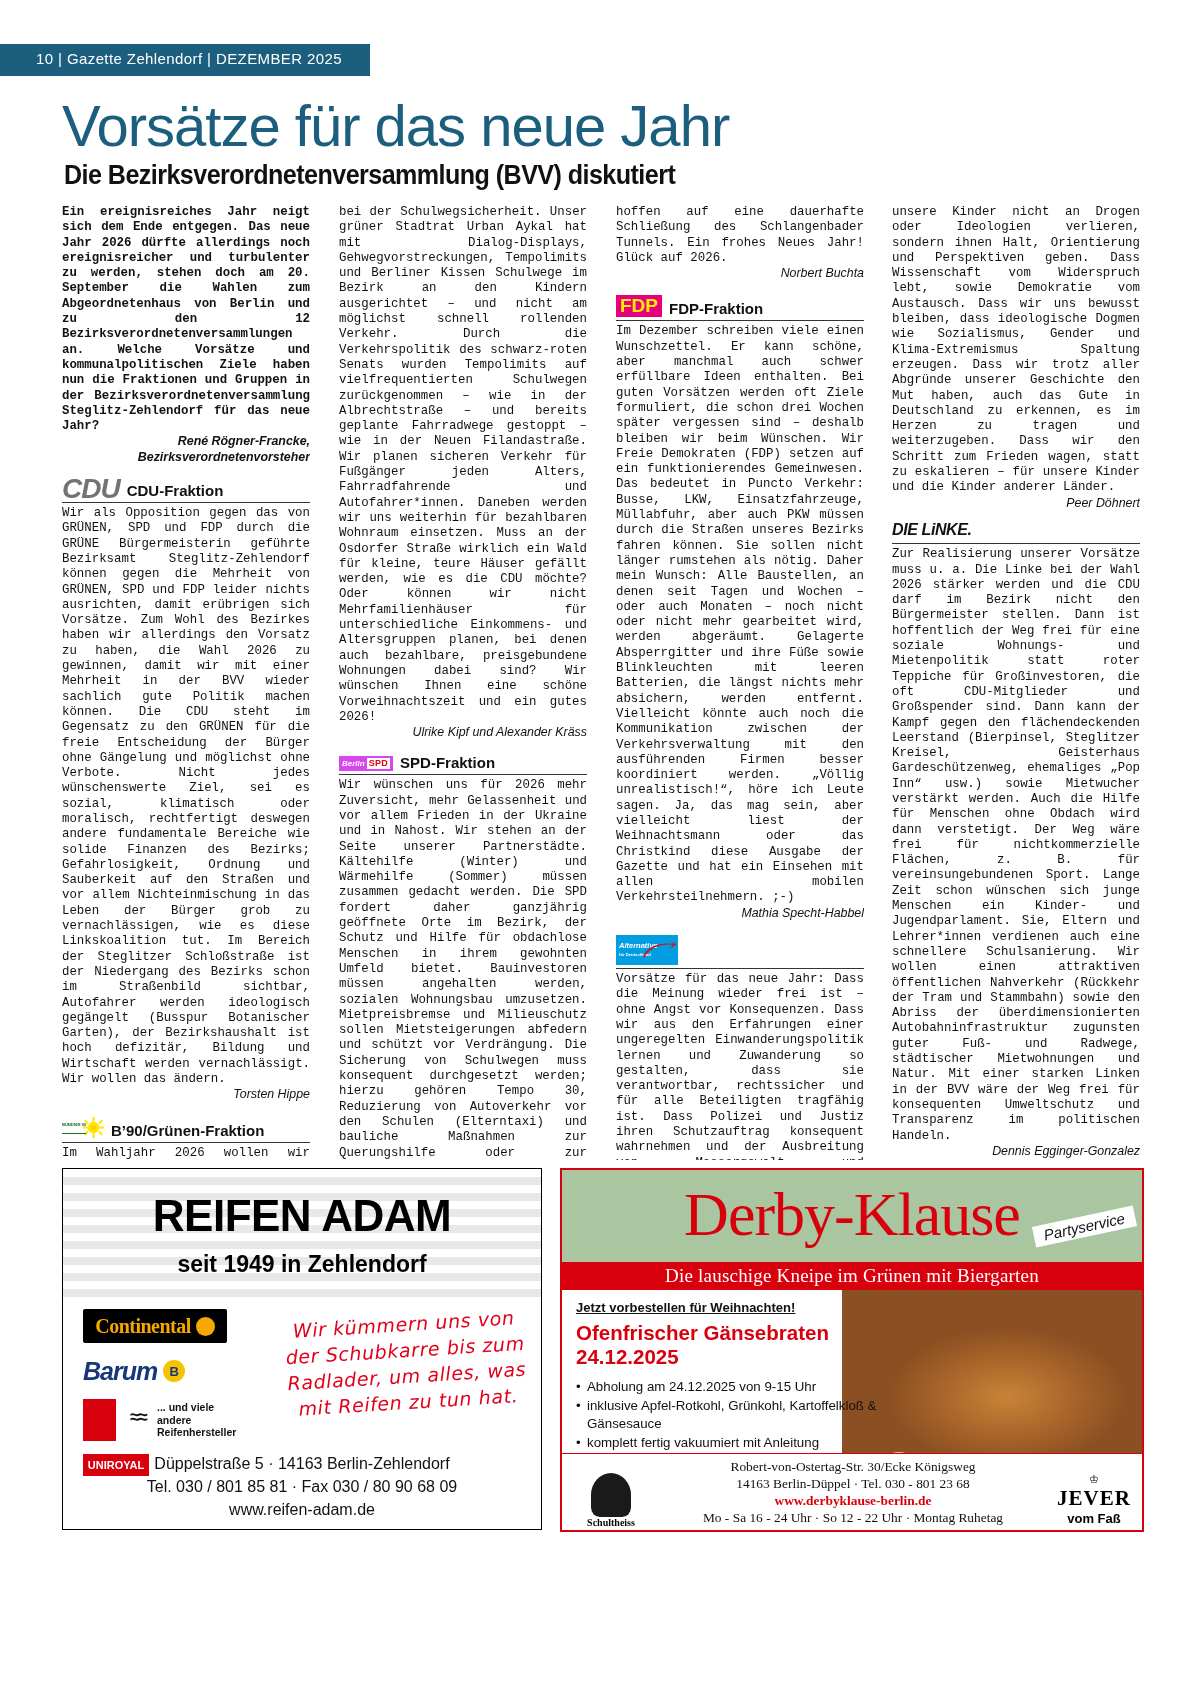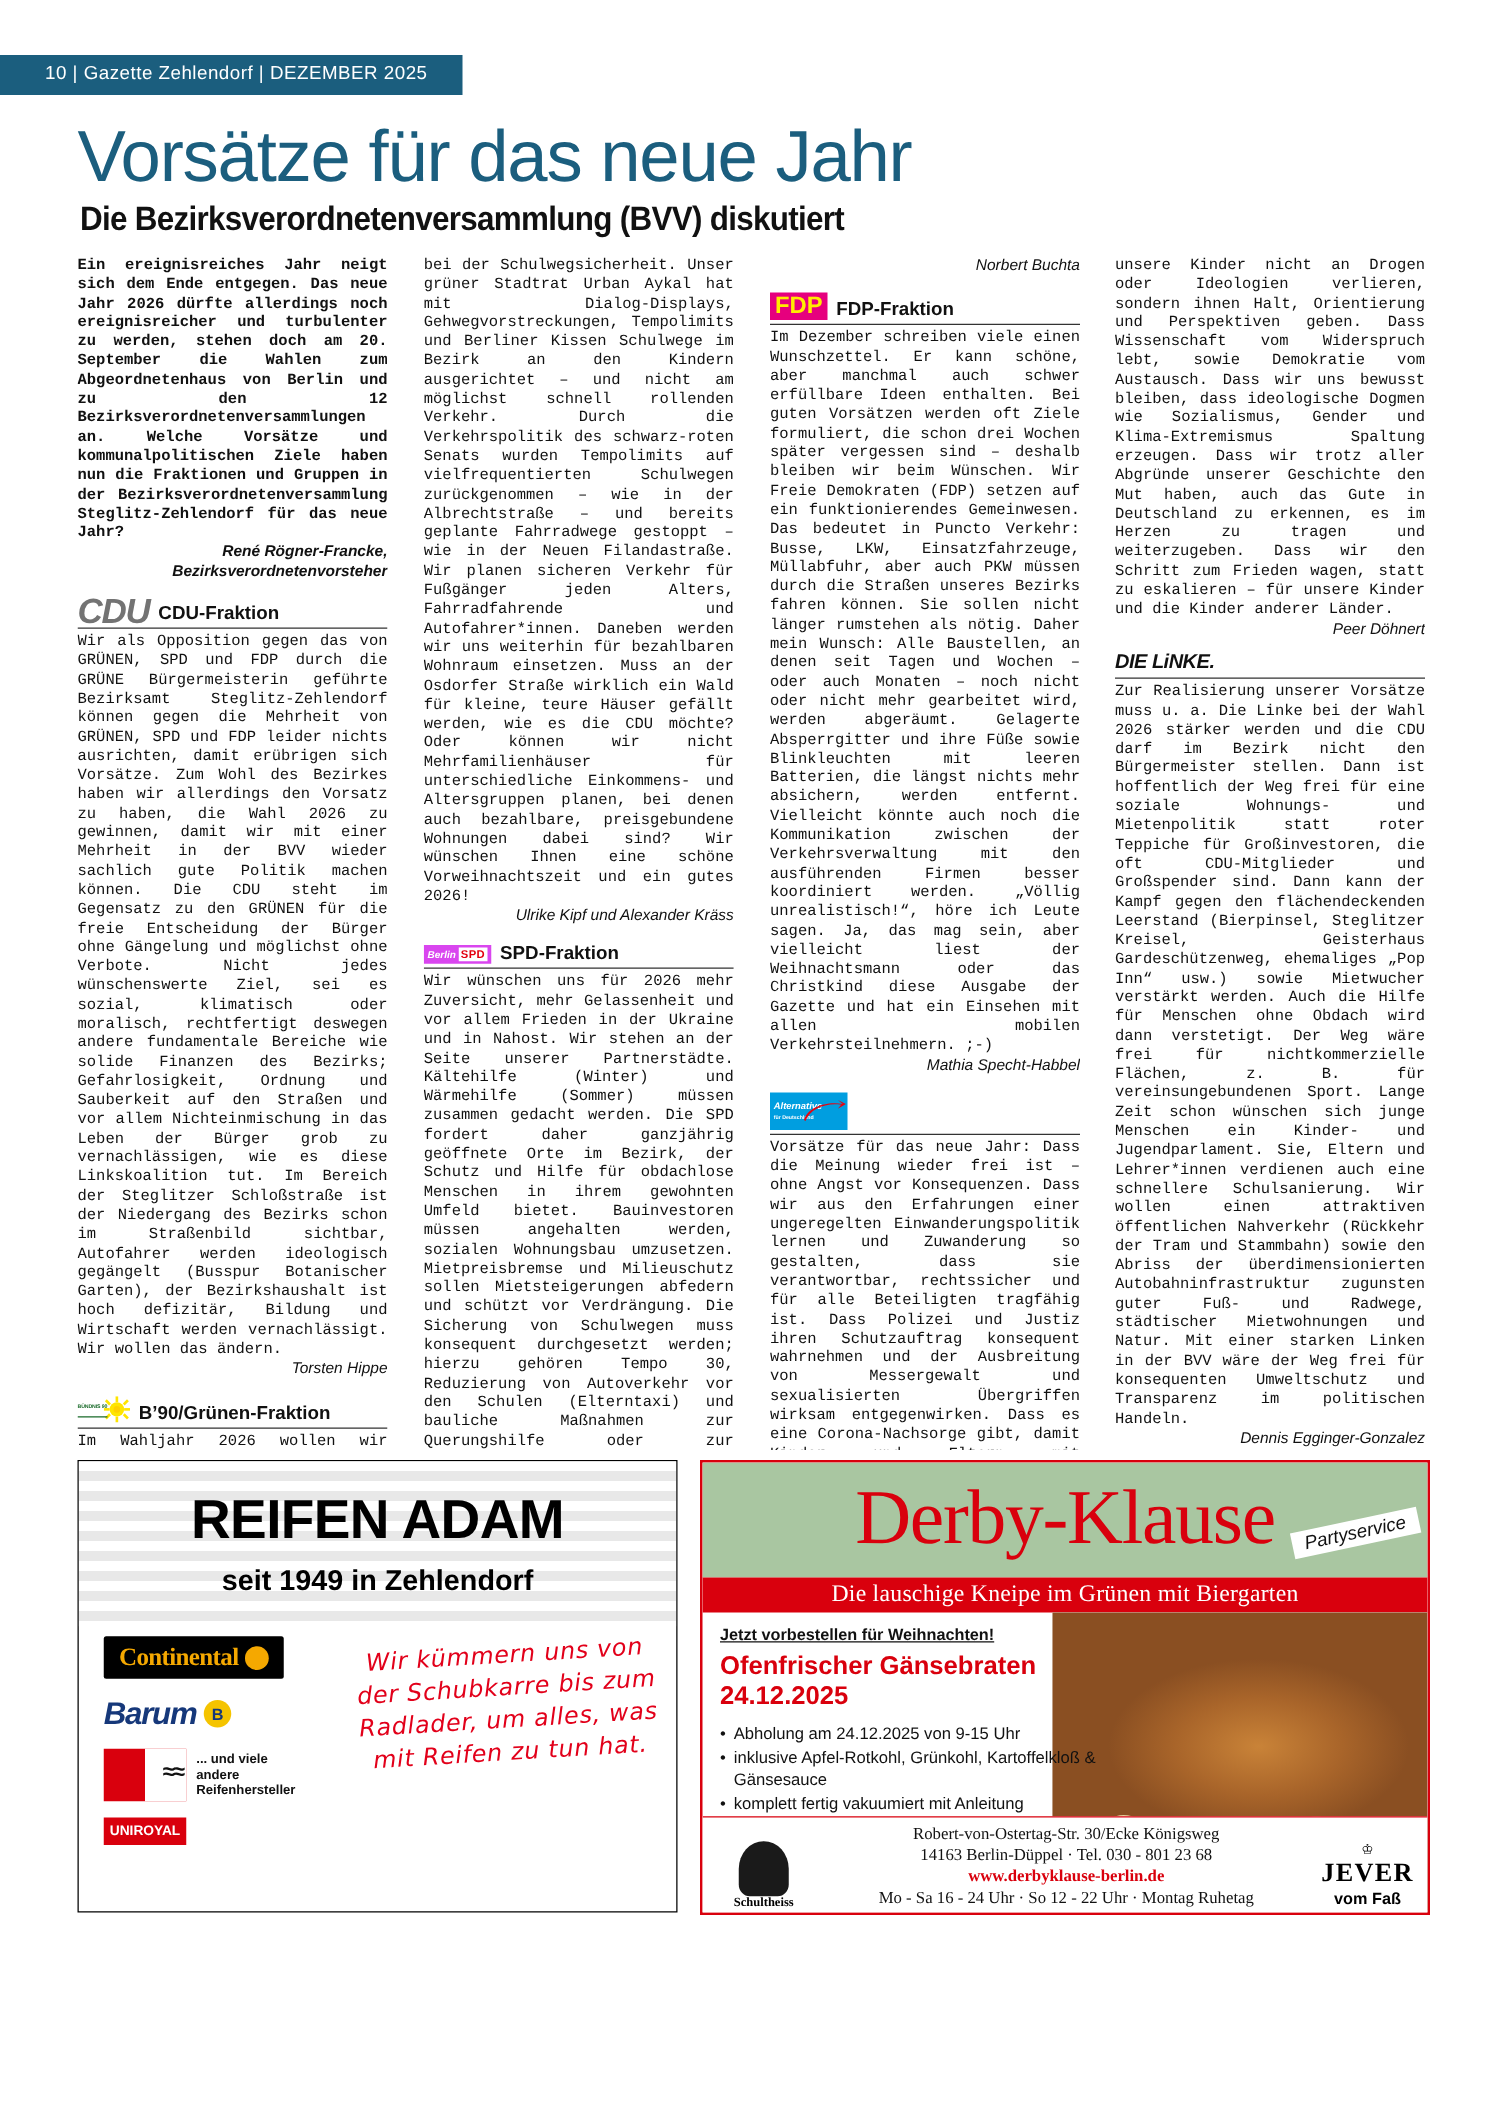--- a/index.html
+++ b/index.html
@@ -293,20 +293,21 @@
         <span class="logo logo-spd">
           <span class="berlin">Berlin</span>
           <span class="spd">SPD</span>
         </span>
         <span class="pname">SPD-Fraktion</span>
       </div>
       <p class="body" id="spd-a">Wir wünschen uns für 2026 mehr Zuversicht, mehr Gelassenheit und vor allem Frieden in der Ukraine und in Nahost. Wir stehen an der Seite unserer Partnerstädte. Kältehilfe (Winter) und Wärmehilfe (Sommer) müssen zusammen gedacht werden. Die SPD fordert daher ganzjährig geöffnete Orte im Bezirk, der Schutz und Hilfe für obdachlose Menschen in ihrem gewohnten Umfeld bietet. Bauinvestoren müssen angehalten werden, sozialen Wohnungsbau umzusetzen. Mietpreisbremse und Milieuschutz sollen Mietsteigerungen abfedern und schützt vor Verdrängung. Die Sicherung von Schulwegen muss konsequent durchgesetzt werden; hierzu gehören Tempo 30, Reduzierung von Autoverkehr vor den Schulen (Elterntaxi) und bauliche Maßnahmen zur Querungshilfe oder zur Sicherbarkeit der Schüler. Die Mobilitätswende ist nur dann umsetzbar, wenn die Angebote zuverlässig sind; hierzu muss u. a. die S1 und Busverkehre zuverlässig sein. Wir freuen uns auf den Abriss der Brücke am Breitenbachplatz und</p>
     </div>
 
     <div class="col col3">
+      <p class="body" id="spd-b">hoffen auf eine dauerhafte Schließung des Schlangenbader Tunnels. Ein frohes Neues Jahr! Glück auf 2026.</p>
       <p class="byline">Norbert Buchta</p>
 
       <div class="party">
         <span class="logo logo-fdp">FDP</span>
         <span class="pname">FDP-Fraktion</span>
       </div>
       <p class="body">Im Dezember schreiben viele einen Wunschzettel. Er kann schöne, aber manchmal auch schwer erfüllbare Ideen enthalten. Bei guten Vorsätzen werden oft Ziele formuliert, die schon drei Wochen später vergessen sind – deshalb bleiben wir beim Wünschen. Wir Freie Demokraten (FDP) setzen auf ein funktionierendes Gemeinwesen. Das bedeutet in Puncto Verkehr: Busse, LKW, Einsatzfahrzeuge, Müllabfuhr, aber auch PKW müssen durch die Straßen unseres Bezirks fahren können. Sie sollen nicht länger rumstehen als nötig. Daher mein Wunsch: Alle Baustellen, an denen seit Tagen und Wochen – oder auch Monaten – noch nicht oder nicht mehr gearbeitet wird, werden abgeräumt. Gelagerte Absperrgitter und ihre Füße sowie Blinkleuchten mit leeren Batterien, die längst nichts mehr absichern, werden entfernt. Vielleicht könnte auch noch die Kommunikation zwischen der Verkehrsverwaltung mit den ausführenden Firmen besser koordiniert werden. „Völlig unrealistisch!“, höre ich Leute sagen. Ja, das mag sein, aber vielleicht liest der Weihnachtsmann oder das Christkind diese Ausgabe der Gazette und hat ein Einsehen mit allen mobilen Verkehrsteilnehmern. ;-)</p>
       <p class="byline">Mathia Specht-Habbel</p>
 
       <div class="party">
@@ -358,20 +359,25 @@
           <span>... und viele</span><br>
           <span>andere</span><br>
           <span>Reifenhersteller</span>
         </span>
       </div>
     </div>
     <div class="unibox" style="top:285px">UNIROYAL</div>
 
     <div class="handwrite">Wir kümmern uns von der Schubkarre bis zum Radlader, um alles, was mit Reifen zu tun hat.</div>
 
+    <div class="ad-left-footer">
+      <div>Düppelstraße 5 · 14163 Berlin-Zehlendorf</div>
+      <div>Tel. 030 / 801 85 81 · Fax 030 / 80 90 68 09</div>
+      <div>www.reifen-adam.de</div>
+    </div>
   </div>
 
   <div class="ad-right">
     <div class="derby-band"></div>
     <div class="derby-title">Derby-Klause</div>
     <div class="partyservice">Partyservice</div>
     <div class="derby-sub">Die lauschige Kneipe im Grünen mit Biergarten</div>
 
     <div class="goose">
       <span class="plate"></span>

